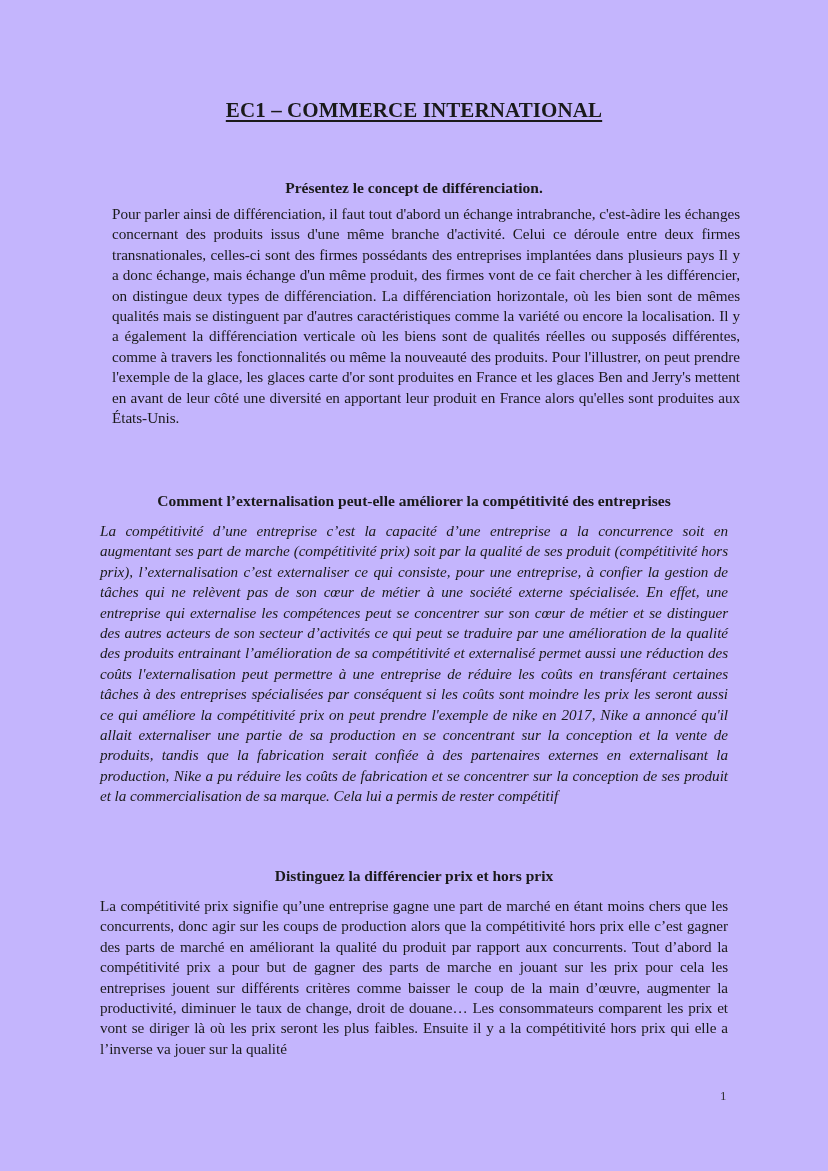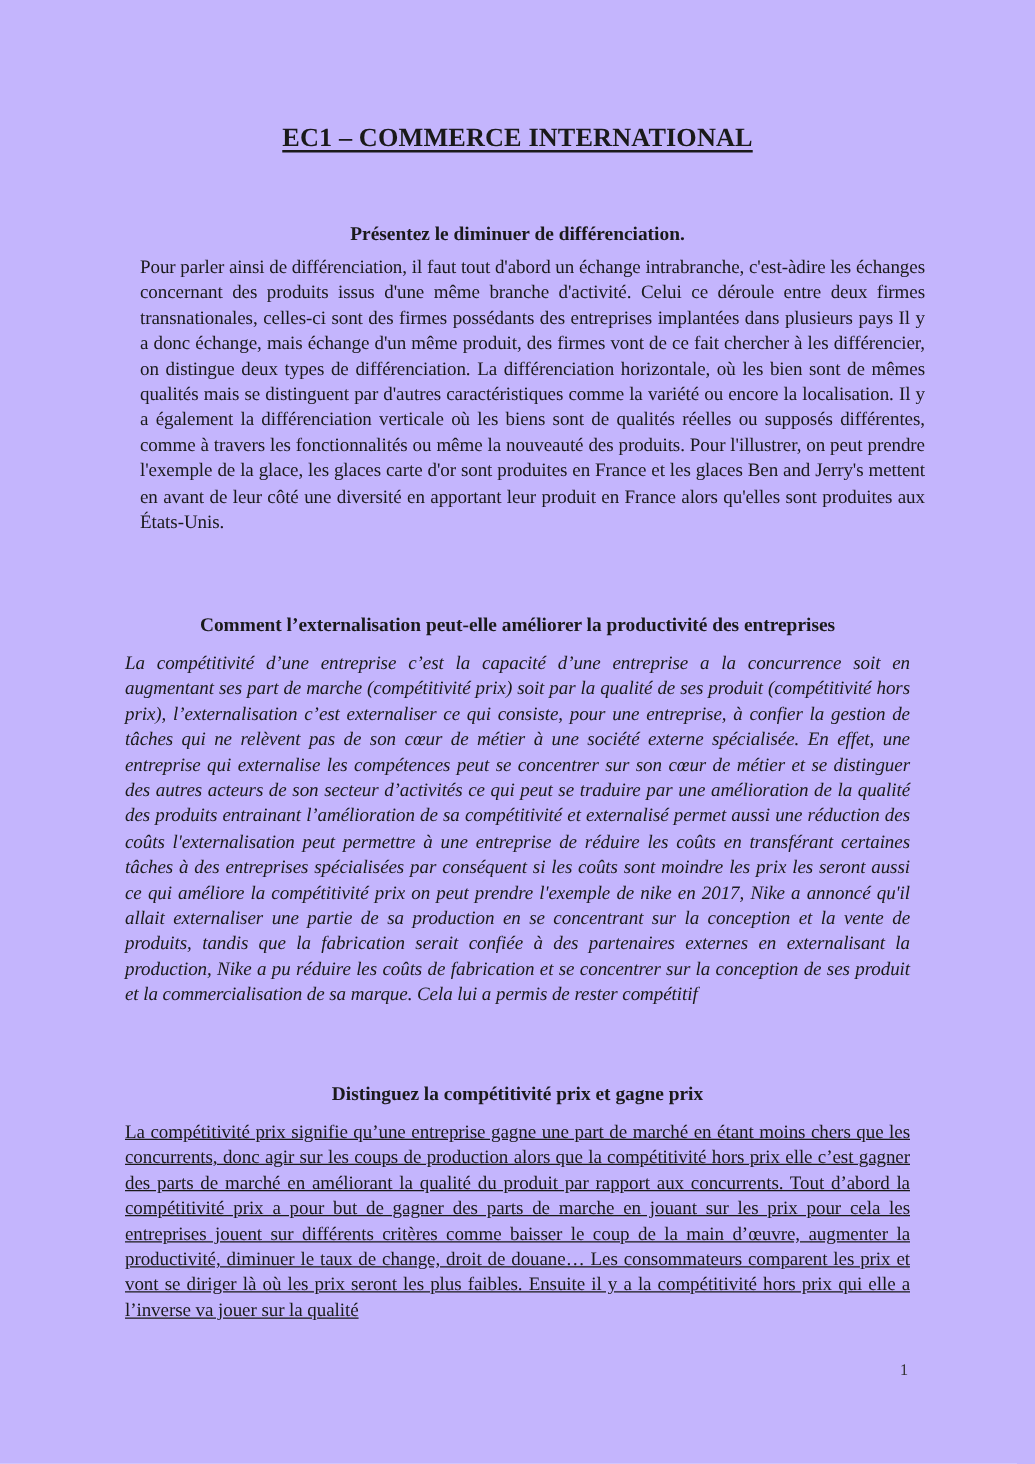--- a/index.html
+++ b/index.html
@@ -53,38 +53,38 @@
       line-height: 20.4px;
       text-align: justify;
       margin: 0;
       letter-spacing: -0.05px;
     }
     #h1 { top: 178px; }
     #p1 { top: 204px; margin-left: 12px; }
     #h2 { top: 491px; }
     #p2 { top: 521px; font-style: italic; }
     #h3 { top: 866px; }
-    #p3 { top: 896px; text-decoration: underline; }
+    #p3 { top: 896px; }
     .page-number {
       position: absolute;
       left: 720px;
       top: 1088px;
       font-size: 13px;
       color: #333;
     }
   </style>
 </head>
 <body>
 
 <div class="page">
   <h1 class="doc-title">EC1 – COMMERCE INTERNATIONAL</h1>
 
-  <h2 class="section-heading" id="h1">Présentez le diminuer de différenciation.</h2>
+  <h2 class="section-heading" id="h1">Présentez le concept de différenciation.</h2>
   <p class="paragraph" id="p1"> Pour parler ainsi de différenciation, il faut tout d'abord un échange intrabranche, c'est-àdire les échanges concernant des produits issus d'une même branche d'activité. Celui ce déroule entre deux firmes transnationales, celles-ci sont des firmes possédants des entreprises implantées dans plusieurs pays Il y a donc échange, mais échange d'un même produit, des firmes vont de ce fait chercher à les différencier, on distingue deux types de différenciation. La différenciation horizontale, où les bien sont de mêmes qualités mais se distinguent par d'autres caractéristiques comme la variété ou encore la localisation. Il y a également la différenciation verticale où les biens sont de qualités réelles ou supposés différentes, comme à travers les fonctionnalités ou même la nouveauté des produits. Pour l'illustrer, on peut prendre l'exemple de la glace, les glaces carte d'or sont produites en France et les glaces Ben and Jerry's mettent en avant de leur côté une diversité en apportant leur produit en France alors qu'elles sont produites aux États-Unis.</p>
 
-  <h2 class="section-heading" id="h2">Comment l’externalisation peut-elle améliorer la productivité des entreprises</h2>
+  <h2 class="section-heading" id="h2">Comment l’externalisation peut-elle améliorer la compétitivité des entreprises</h2>
   <p class="paragraph" id="p2"> La compétitivité d’une entreprise c’est la capacité d’une entreprise a la concurrence soit en augmentant ses part de marche (compétitivité prix) soit par la qualité de ses produit (compétitivité hors prix), l’externalisation c’est externaliser ce qui consiste, pour une entreprise, à confier la gestion de tâches qui ne relèvent pas de son cœur de métier à une société externe spécialisée. En effet, une entreprise qui externalise les compétences peut se concentrer sur son cœur de métier et se distinguer des autres acteurs de son secteur d’activités ce qui peut se traduire par une amélioration de la qualité des produits entrainant l’amélioration de sa compétitivité et externalisé permet aussi une réduction des coûts l'externalisation peut permettre à une entreprise de réduire les coûts en transférant certaines tâches à des entreprises spécialisées par conséquent si les coûts sont moindre les prix les seront aussi ce qui améliore la compétitivité prix on peut prendre l'exemple de nike en 2017, Nike a annoncé qu'il allait externaliser une partie de sa production en se concentrant sur la conception et la vente de produits, tandis que la fabrication serait confiée à des partenaires externes en externalisant la production, Nike a pu réduire les coûts de fabrication et se concentrer sur la conception de ses produit et la commercialisation de sa marque. Cela lui a permis de rester compétitif</p>
 
-  <h2 class="section-heading" id="h3">Distinguez la compétitivité prix et gagne prix</h2>
+  <h2 class="section-heading" id="h3">Distinguez la différencier prix et hors prix</h2>
   <p class="paragraph" id="p3">La compétitivité prix signifie qu’une entreprise gagne une part de marché en étant moins chers que les concurrents, donc agir sur les coups de production alors que la compétitivité hors prix elle c’est gagner des parts de marché en améliorant la qualité du produit par rapport aux concurrents. Tout d’abord la compétitivité prix a pour but de gagner des parts de marche en jouant sur les prix pour cela les entreprises jouent sur différents critères comme baisser le coup de la main d’œuvre, augmenter la productivité, diminuer le taux de change, droit de douane… Les consommateurs comparent les prix et vont se diriger là où les prix seront les plus faibles. Ensuite il y a la compétitivité hors prix qui elle a l’inverse va jouer sur la qualité</p>
 
   <div class="page-number">1</div>
 </div>
 
 </body></html>

